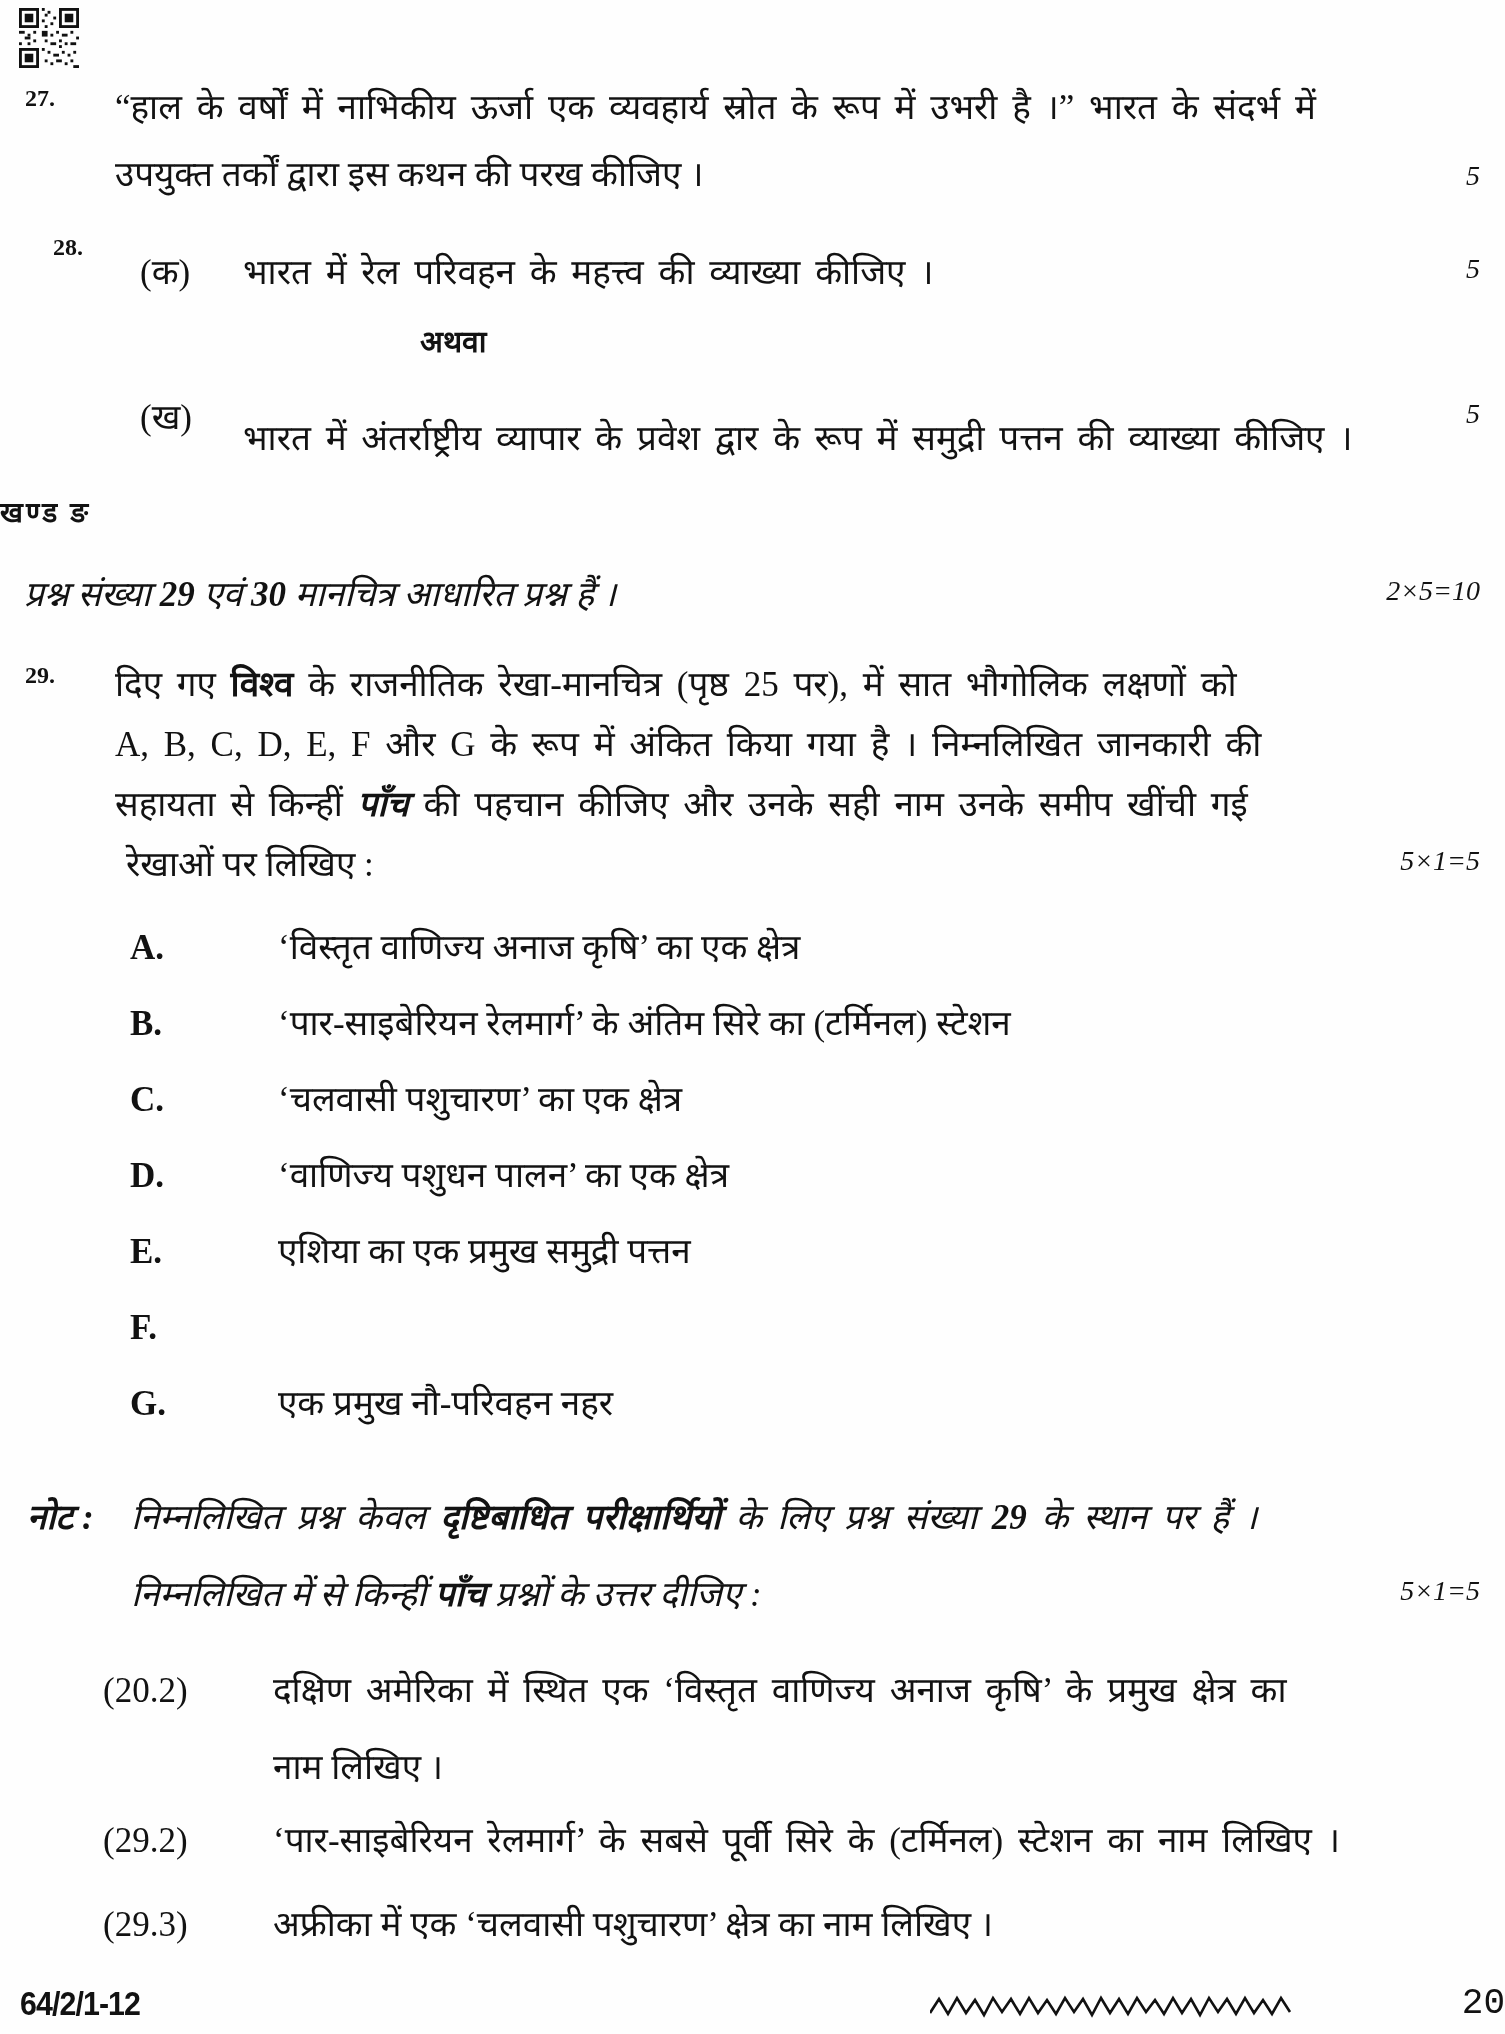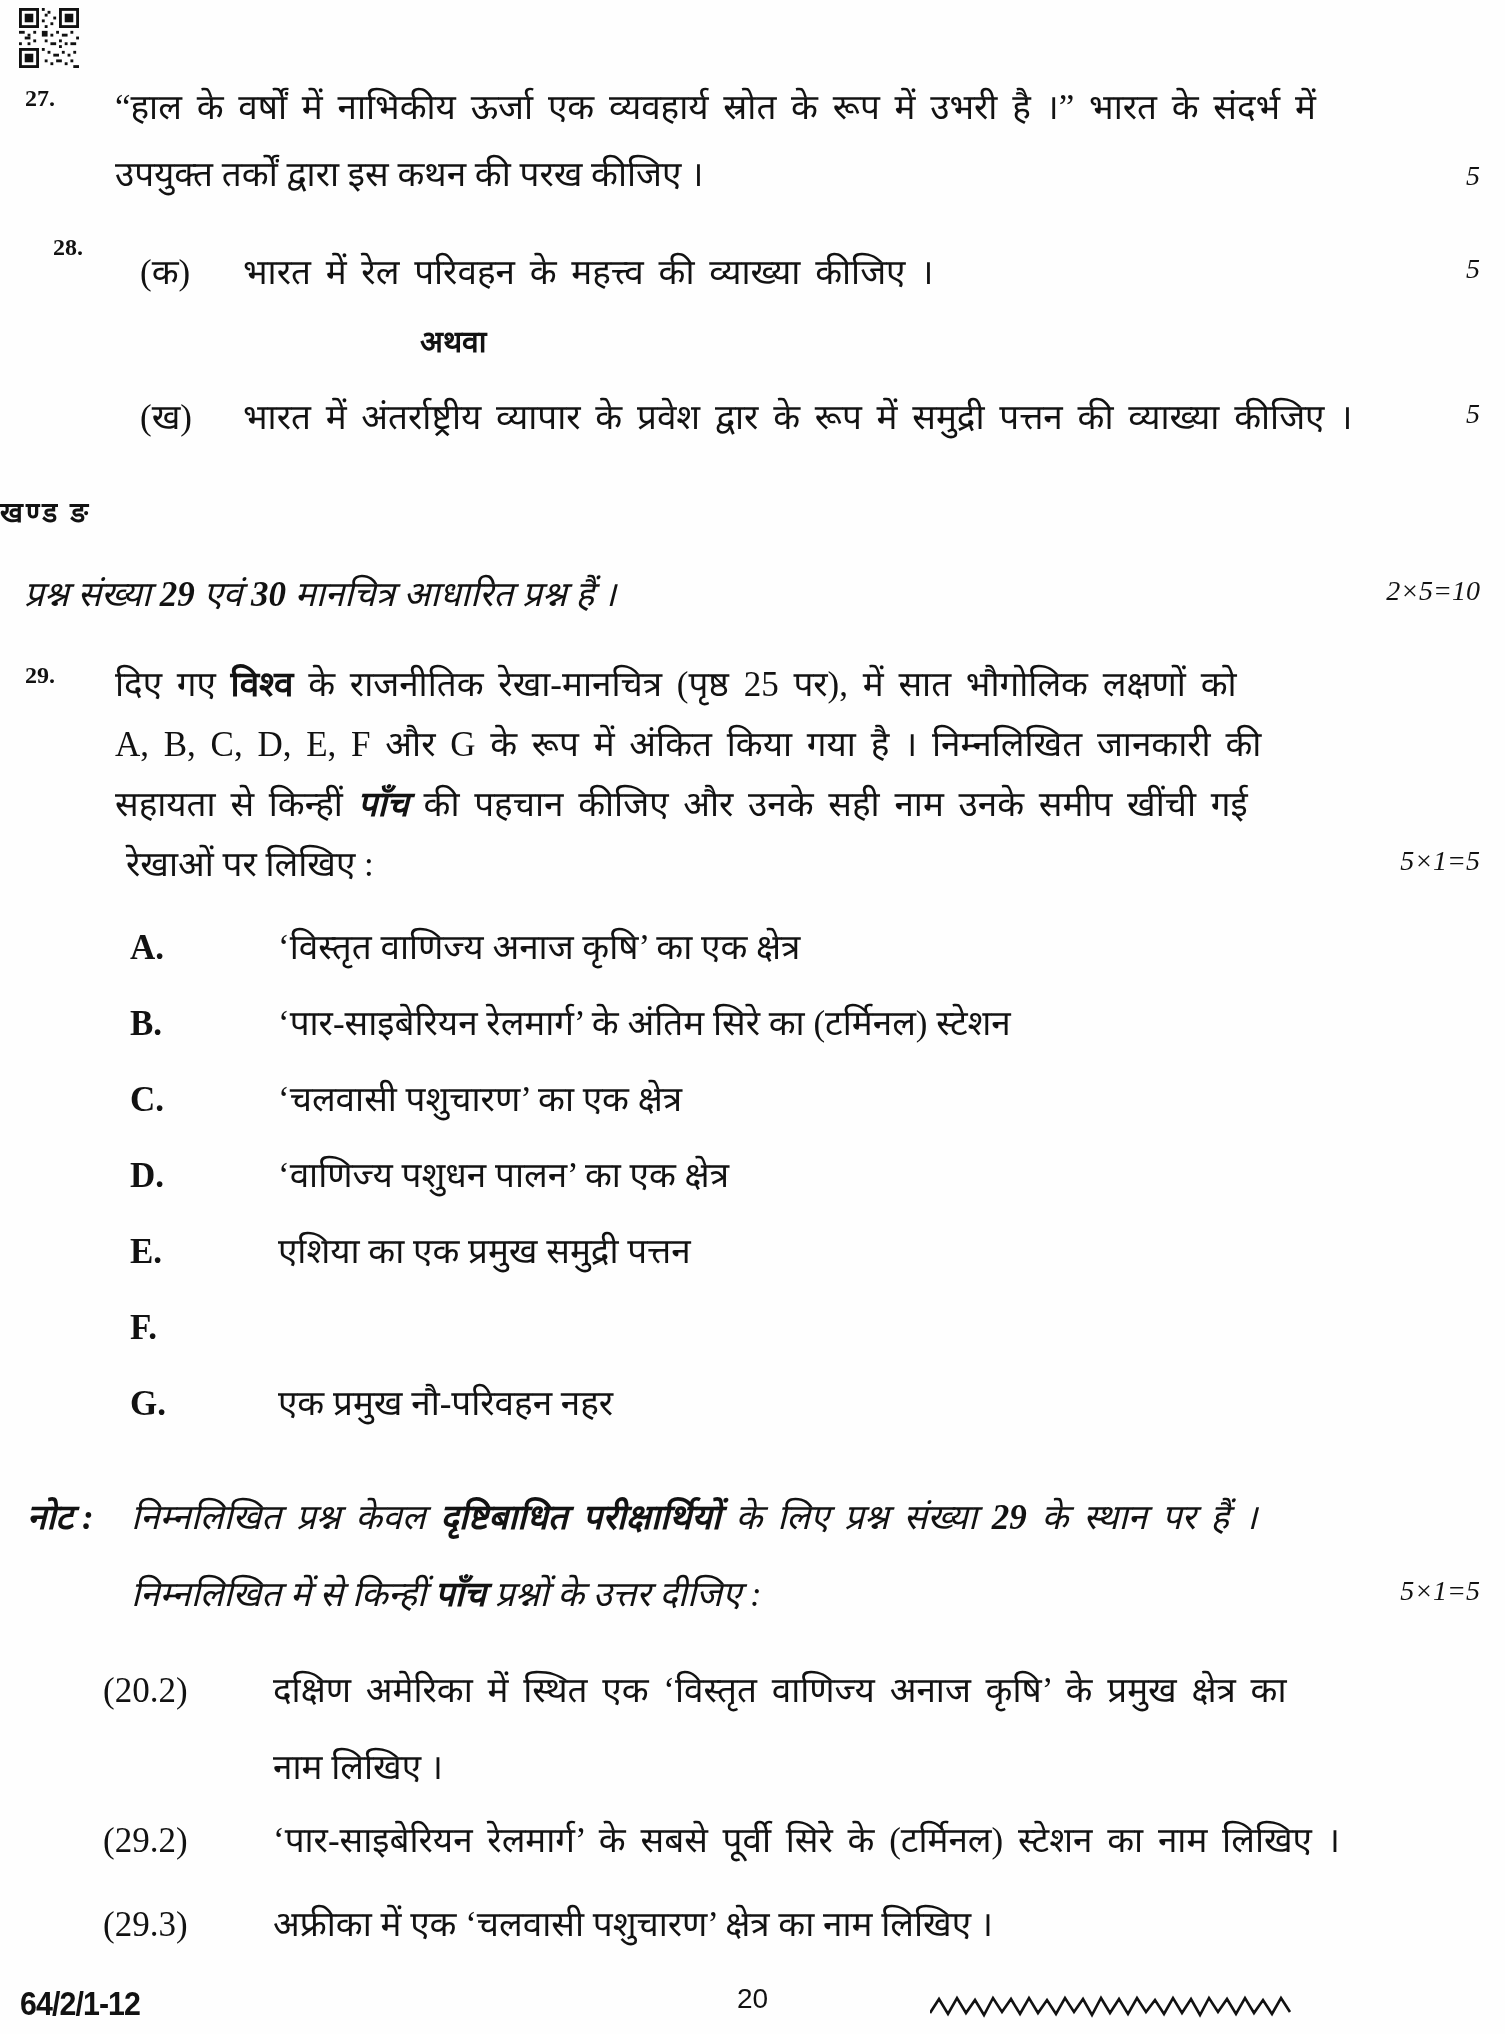--- a/index.html
+++ b/index.html
@@ -24,21 +24,21 @@
     font-size:28px; font-style:italic;
     white-space:nowrap;
   }
   .heading { font-size:28px; font-weight:bold; letter-spacing:3px; left:0; right:0; text-align:left; }
   .center { left:0; right:0; text-align:center; }
   .footer-code {
     font-family:"Liberation Sans","DejaVu Sans",sans-serif;
     font-weight:bold; font-size:33px; letter-spacing:-1px;
     transform:scaleX(.92); transform-origin:left;
   }
-  .footer-page { font-family:Liberation Sans, sans-serif; font-size:28px; }
+  .footer-page { font-family:Liberation Mono, monospace; font-size:36px;text-align:right; }
   svg { display:block; }
 </style>
 </head>
 <body>
 
 <div class="page">
 
   <div class="abs" style="top:8px; left:18px;">
     <svg width="62" height="60" viewBox="0 0 21 21" fill="#111">
       <rect x="0" y="0" width="7" height="7"></rect>
@@ -97,21 +97,21 @@
   <div class="marks" style="top:160px;">5</div>
 
   <div class="abs qnum" style="top:234px; left:25px;margin-left:28px;">28.</div>
   <div class="abs t" style="top:250px; left:140px;">(क)</div>
   <div class="abs t wide" style="top:250px; left:243px;">भारत में रेल परिवहन के महत्त्व की व्याख्या कीजिए ।</div>
   <div class="marks" style="top:253px;">5</div>
 
   <div class="abs t bold big" style="top:322px; left:420px;">अथवा</div>
 
   <div class="abs t" style="top:395px; left:140px;">(ख)</div>
-  <div class="abs t wide" style="top:395px; left:243px;text-align:center;">भारत में अंतर्राष्ट्रीय व्यापार के प्रवेश द्वार के रूप में समुद्री पत्तन की व्याख्या कीजिए ।</div>
+  <div class="abs t wide" style="top:416px; left:243px;text-align:center;">भारत में अंतर्राष्ट्रीय व्यापार के प्रवेश द्वार के रूप में समुद्री पत्तन की व्याख्या कीजिए ।</div>
   <div class="marks" style="top:398px;">5</div>
 
   <div class="abs heading" style="top:492px;">खण्ड ङ</div>
 
   <div class="abs t italic" style="top:572px; left:24px;">
     <span>प्रश्न संख्या </span><span class="bold">29</span><span> एवं </span><span class="bold">30</span><span> मानचित्र आधारित प्रश्न हैं ।</span>
   </div>
   <div class="marks" style="top:575px;">2×5=10</div>
 
   <div class="abs qnum" style="top:662px; left:25px;">29.</div>

